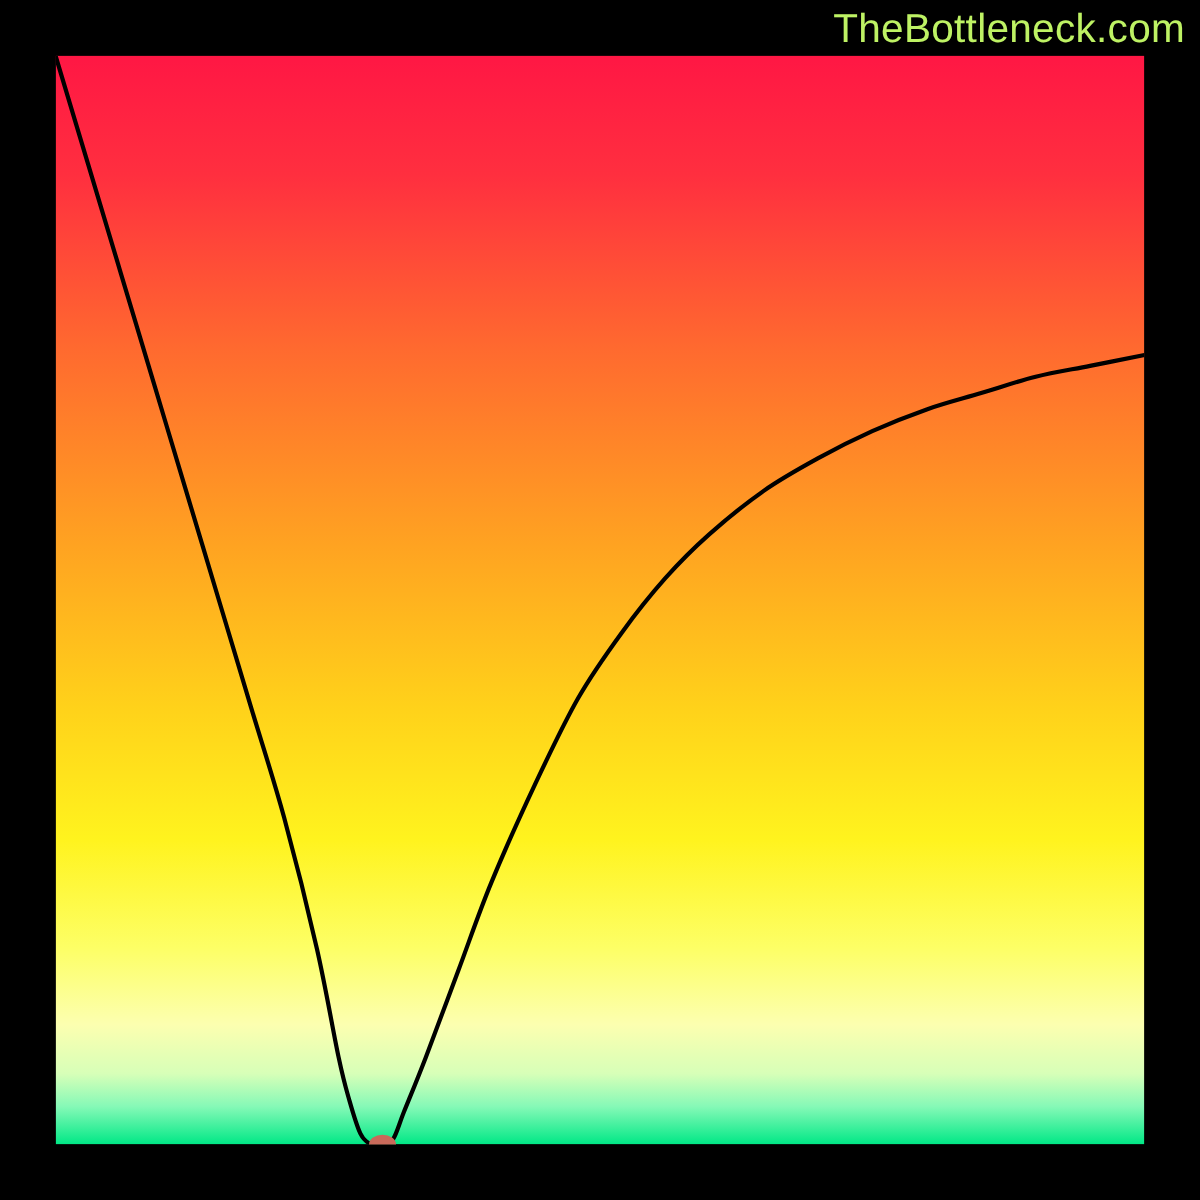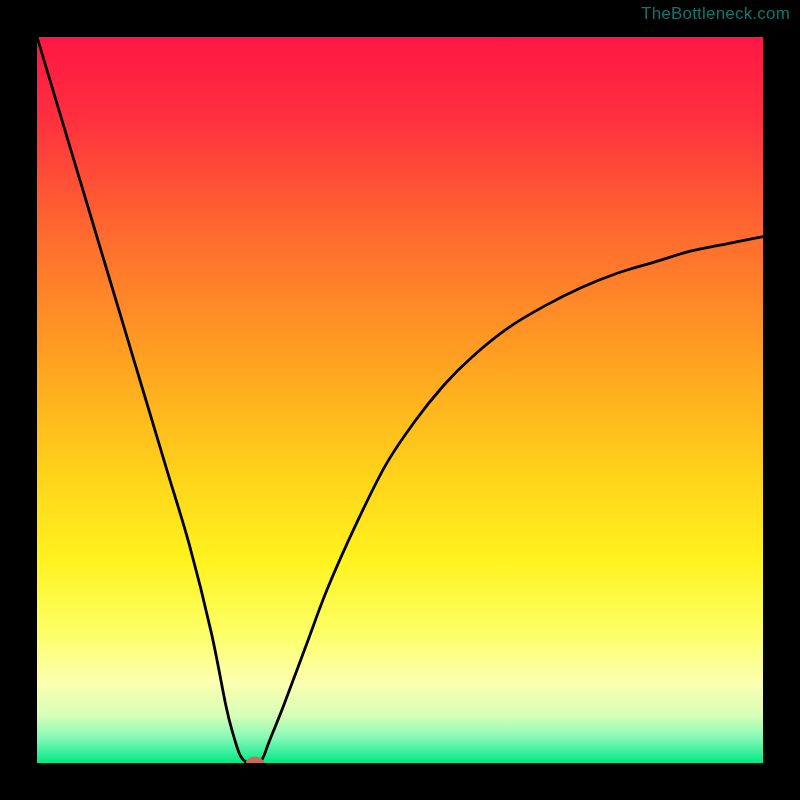--- a/index.html
+++ b/index.html
@@ -14,22 +14,22 @@
   .chart-container {
     position: relative;
     width: 800px;
     height: 800px;
     background: #000;
   }
   .watermark {
     position: absolute;
     top: 4px;
     right: 10px;
-    font-size: 17px;
-    color: #0f766e;
+    font-size: 27px;
+    color: #bef264;
     font-weight: 500;
     letter-spacing: 0.2px;
     z-index: 10;
   }
   .plot-area {
     position: absolute;
     left: 37px;
     top: 37px;
     width: 726px;
     height: 726px;

